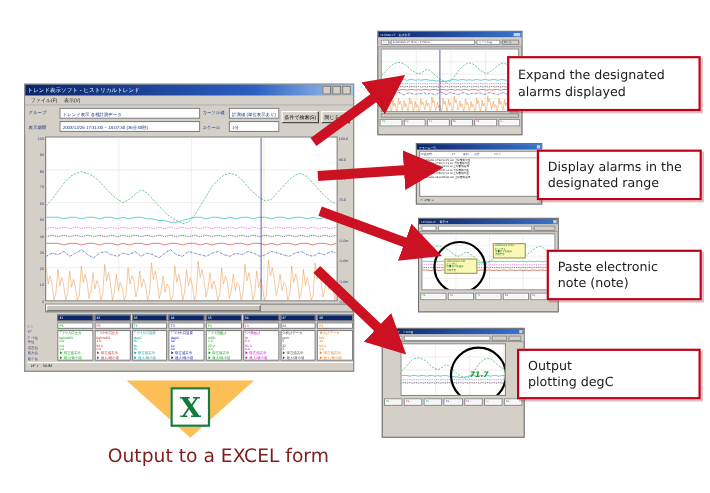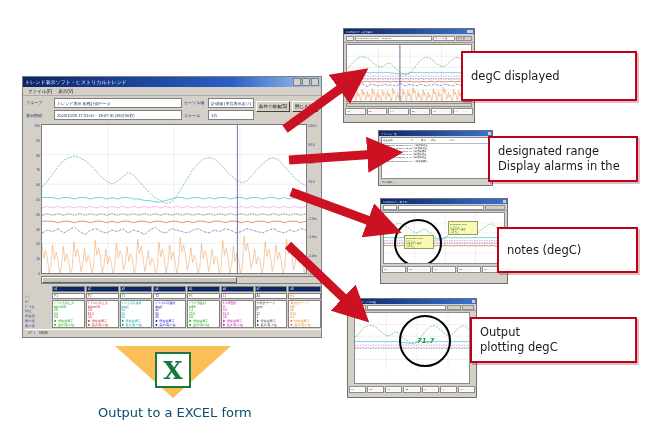--- a/index.html
+++ b/index.html
@@ -104,21 +104,21 @@
     border-top:52px solid #fbbf55;
   }
   .excel-icon{
     position:absolute;width:36px;height:36px;background:#ffffff;
     border:2px solid #1a7a3c;box-sizing:border-box;
     display:flex;align-items:center;justify-content:center;
     font-family:"DejaVu Serif", serif;font-weight:bold;font-size:25px;color:#127b3c;
   }
   .excel-caption{
     position:absolute;font-family:"DejaVu Sans", sans-serif;
-    font-size:13px;color:#0c4a6e;white-space:nowrap;
+    font-size:17px;color:#7f1d1d;white-space:nowrap;
   }
   svg.arrows{position:absolute;left:0;top:0;pointer-events:none;}
 </style>
 </head>
 <body>
 
 <div class="stage">
 
 
   <div class="win" id="main-window">
@@ -544,21 +544,21 @@
     <div class="tb">
       <span style="flex:1;color:#fff;font-size:2.6px;padding-left:2px;overflow:hidden;white-space:nowrap">ﾋｽﾄﾘｶﾙﾄﾚﾝﾄﾞ - ﾌﾟﾛｯﾄ値</span>
       <i></i>
     </div>
     <div class="thumb-tool" style="height:7px">
       <div class="tf" style="width:16px"></div>
       <div class="tf" style="flex:1"></div>
       <div class="tf" style="width:14px;background:#d4d0c8"></div>
       <div class="tf" style="width:12px;background:#d4d0c8"></div>
     </div>
-    <div class="thumb-plot" style="margin:1px 6px;height:72px;font-style:italic;">
+    <div class="thumb-plot" style="margin:1px 16px;height:48px;font-style:italic;">
       <svg id="t4-svg" width="124" height="58" viewBox="0 0 124 58">
           <line x1="0" x2="124" y1="11.6" y2="11.6" stroke="#d8d8d8" stroke-width="0.4"></line>
           <line x1="0" x2="124" y1="23.2" y2="23.2" stroke="#d8d8d8" stroke-width="0.4"></line>
           <line x1="0" x2="124" y1="34.8" y2="34.8" stroke="#d8d8d8" stroke-width="0.4"></line>
           <line x1="0" x2="124" y1="46.4" y2="46.4" stroke="#d8d8d8" stroke-width="0.4"></line>
           <line y1="0" y2="58" x1="31" x2="31" stroke="#d8d8d8" stroke-width="0.4"></line>
           <line y1="0" y2="58" x1="62" x2="62" stroke="#d8d8d8" stroke-width="0.4"></line>
           <line y1="0" y2="58" x1="93" x2="93" stroke="#d8d8d8" stroke-width="0.4"></line>
           <path d="M0.0 24.4 L2.5 22.0 L5.1 19.1 L7.6 16.2 L10.1 13.9 L12.7 12.8 L15.2 12.2 L17.7 12.8 L20.2 13.9 L22.8 15.7 L25.3 18.0 L27.8 20.3 L30.4 22.0 L32.9 23.2 L35.4 22.0 L38.0 20.3 L40.5 18.6 L43.0 19.7 L45.6 22.0 L48.1 24.4 L50.6 26.7 L53.1 28.4 L55.7 29.6 L58.2 30.7 L60.7 30.2 L63.3 27.8 L65.8 24.4 L68.3 20.9 L70.9 17.4 L73.4 15.1 L75.9 13.3 L78.4 12.8 L81.0 13.3 L83.5 15.1 L86.0 17.4 L88.6 19.7 L91.1 21.5 L93.6 22.6 L96.2 22.0 L98.7 19.7 L101.2 17.4 L103.8 15.1 L106.3 13.3 L108.8 12.8 L111.3 13.9 L113.9 16.2 L116.4 18.6 L118.9 20.9 L121.5 22.6 L124.0 23.8" fill="none" stroke="#2fa84f" stroke-width="0.6" stroke-dasharray="2,1.2"></path>
           <path d="M0.0 28.4 L2.5 28.4 L5.1 28.4 L7.6 29.0 L10.1 28.4 L12.7 28.4 L15.2 29.0 L17.7 28.4 L20.2 28.4 L22.8 29.0 L25.3 28.4 L27.8 28.4 L30.4 29.0 L32.9 28.4 L35.4 29.0 L38.0 28.4 L40.5 28.4 L43.0 29.0 L45.6 29.0 L48.1 29.6 L50.6 29.6 L53.1 30.2 L55.7 30.2 L58.2 29.6 L60.7 29.0 L63.3 28.4 L65.8 28.4 L68.3 29.0 L70.9 28.4 L73.4 28.4 L75.9 29.0 L78.4 28.4 L81.0 29.0 L83.5 28.4 L86.0 28.4 L88.6 29.0 L91.1 28.4 L93.6 28.4 L96.2 29.0 L98.7 28.4 L101.2 28.4 L103.8 29.0 L106.3 28.4 L108.8 28.4 L111.3 29.0 L113.9 28.4 L116.4 29.0 L118.9 28.4 L121.5 28.4 L124.0 29.0" fill="none" stroke="#16b6c4" stroke-width="0.6"></path>
@@ -629,34 +629,36 @@
     <g stroke="#cc1122" stroke-width="9" fill="none" marker-end="url(#ah)">
       <line x1="285" y1="129" x2="348" y2="83"></line>
       <line x1="289" y1="160" x2="378" y2="154"></line>
       <line x1="291" y1="192" x2="378" y2="224"></line>
       <line x1="288" y1="245" x2="351" y2="305"></line>
     </g>
   </svg>
 
   <div class="callout" style="left:461px;top:51px;width:176px;height:50px;">
     <div>
-      <div>degC displayed</div>
+      <div>Expand the designated</div>
+      <div>alarms displayed</div>
     </div>
   </div>
 
   <div class="callout" style="left:488px;top:136px;width:150px;height:46px;">
     <div>
+      <div>Display alarms in the</div>
       <div>designated range</div>
-      <div>Display alarms in the</div>
     </div>
   </div>
 
   <div class="callout" style="left:497px;top:227px;width:141px;height:46px;">
     <div>
-      <div>notes (degC)</div>
+      <div>Paste electronic</div>
+      <div>note (note)</div>
     </div>
   </div>
 
   <div class="callout" style="left:470px;top:317px;width:167px;height:46px;">
     <div>
       <div>Output</div>
       <div>plotting degC</div>
     </div>
   </div>
 

